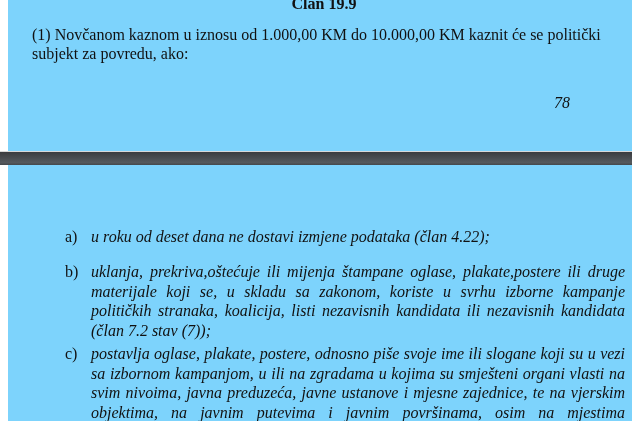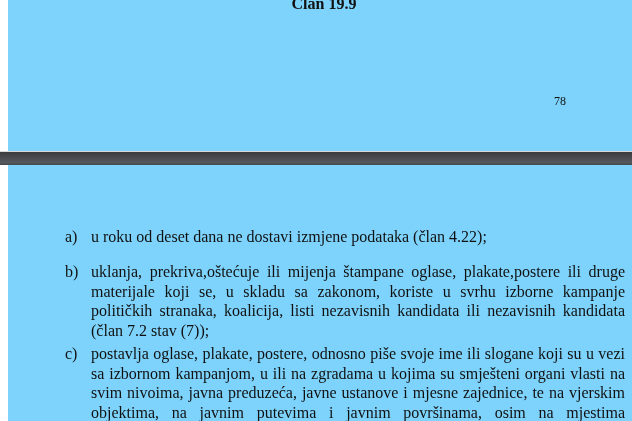--- a/index.html
+++ b/index.html
@@ -20,35 +20,36 @@
   }
   .heading {
     position: absolute; top: -5px; left: 0; width: 632px; text-align: center;
     font-weight: bold; font-size: 16px;
   }
   .para {
     position: absolute; left: 24px; top: 25px; width: 590px;
     font-size: 16px; line-height: 19px; text-align: left;
   }
   .page-num {
-    position: absolute; left: 546px; top: 94px; font-size: 12px;
+    position: absolute; left: 546px; top: 94px; font-size: 16px; font-style: italic;
   }
   .item { position: absolute; left: 57px; width: 560px; font-size: 16px; line-height: 19.5px; }
   .item .label { position: absolute; left: 0; top: 0; }
-  .item .text { margin-left: 26px; text-align: justify; text-align-last: left; }
+  .item .text { margin-left: 26px; text-align: justify; text-align-last: left; font-style: italic; }
   .item-a { top: 62px; }
   .item-a .text { margin-left: 26px; }
   .item-b { top: 97px; }
   .item-c { top: 179px; }
 </style>
 </head>
 <body>
 
 <div class="page page-top">
   <div class="heading">Clan 19.9</div>
+  <div class="para">(1) Novčanom kaznom u iznosu od 1.000,00 KM do 10.000,00 KM kaznit će se politički subjekt za povredu, ako:</div>
   <div class="page-num">78</div>
 </div>
 
 <div class="divider"></div>
 
 <div class="page page-bottom">
   <div class="item item-a">
     <span class="label">a)</span>
     <div class="text">u roku od deset dana ne dostavi izmjene podataka (član 4.22);</div>
   </div>

